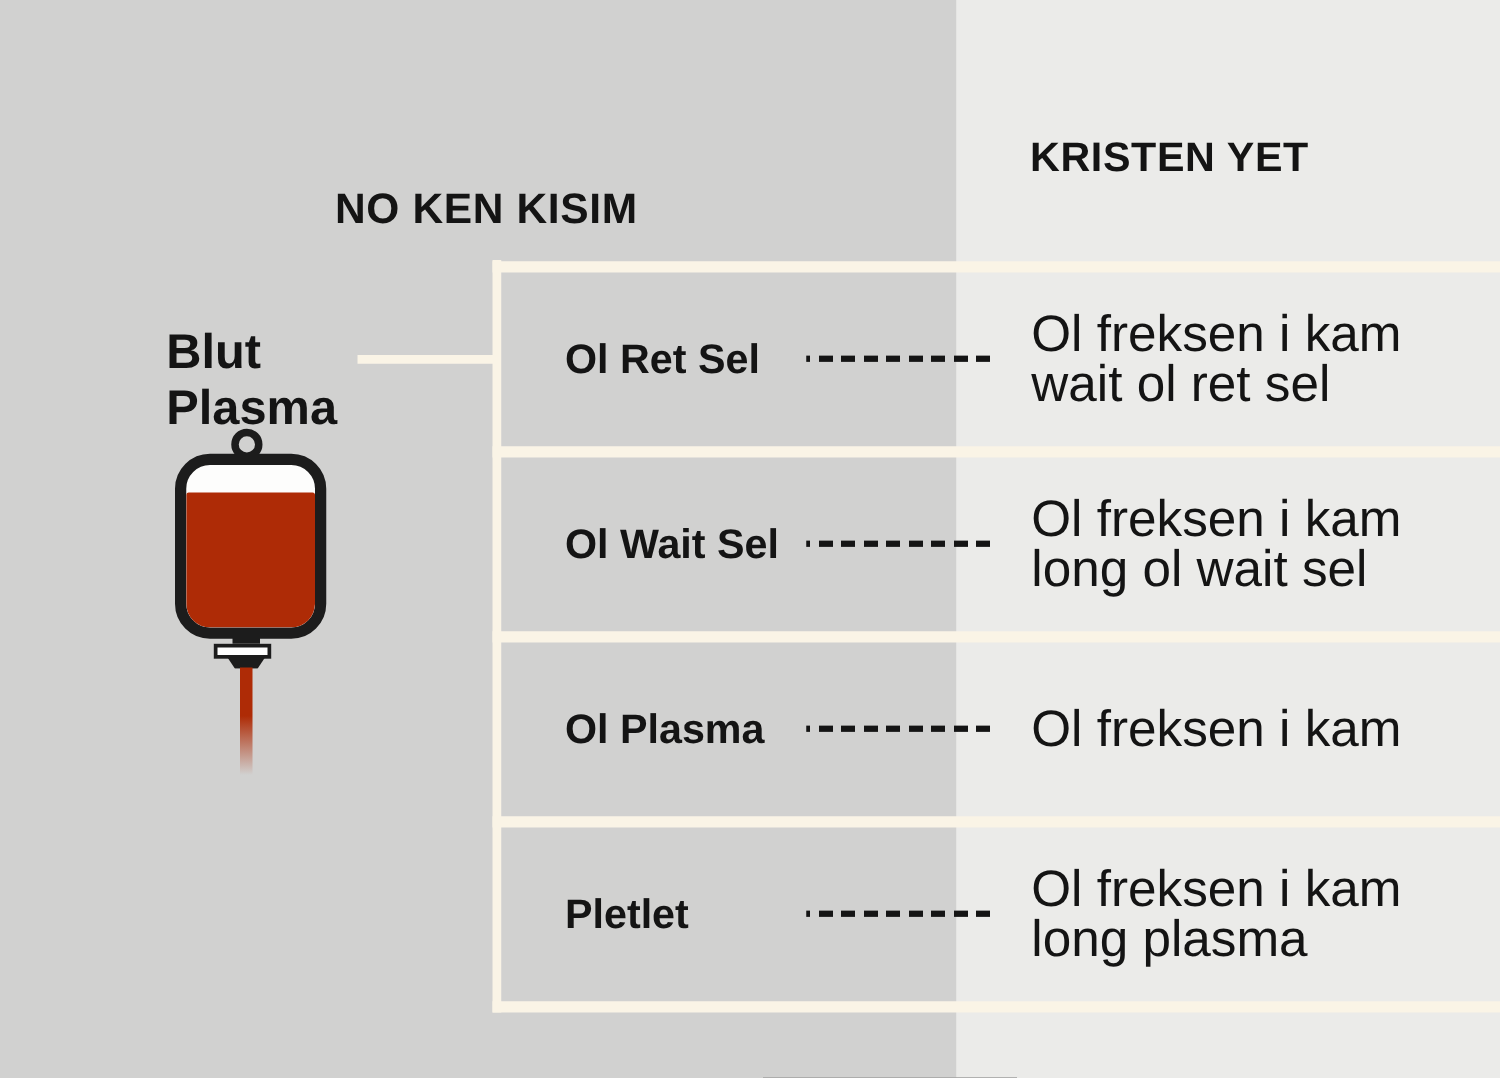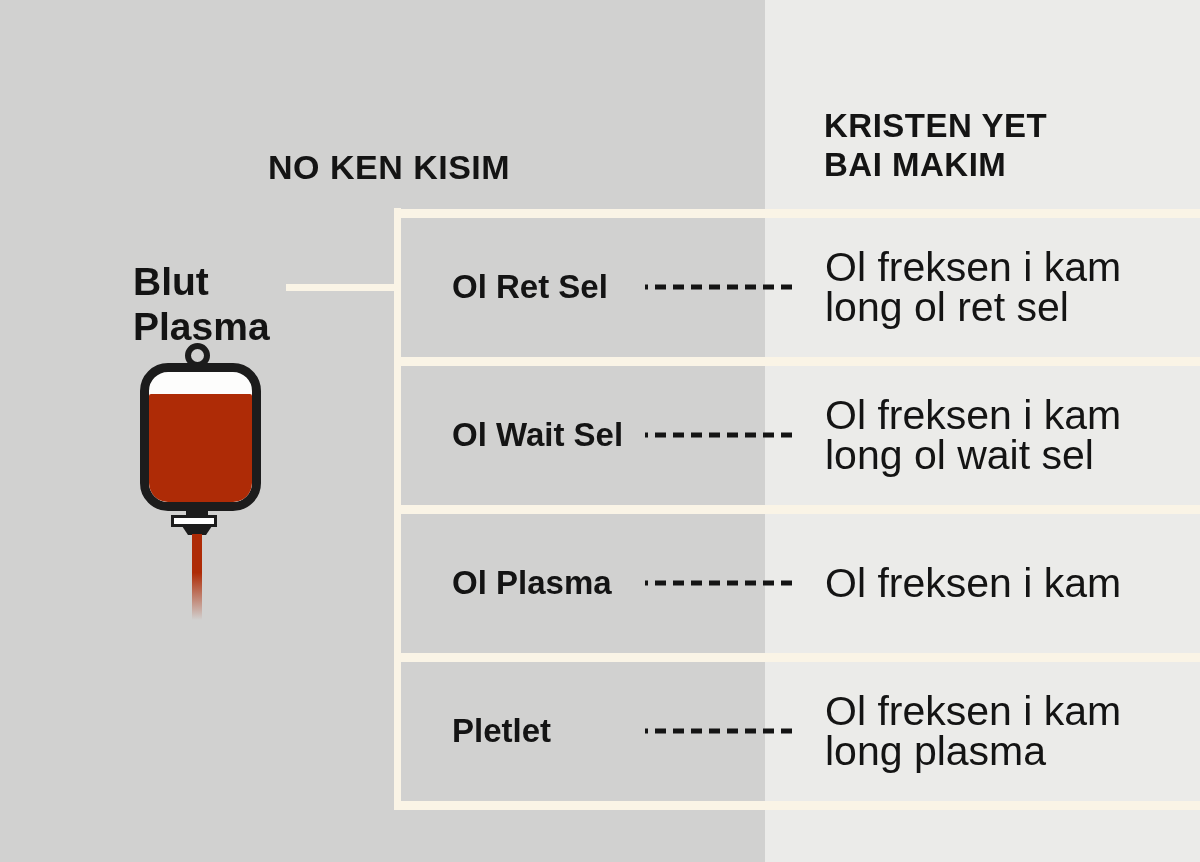--- a/index.html
+++ b/index.html
@@ -87,21 +87,20 @@
   <div class="hline" style="top:357px"></div>
   <div class="hline" style="top:505px"></div>
   <div class="hline" style="top:653px"></div>
   <div class="hline" style="top:801px"></div>
   <div class="vline"></div>
   <div class="connector"></div>
 
   <div class="hdr hdr-left">NO KEN KISIM</div>
   <div class="hdr hdr-right">
     <span class="block">KRISTEN YET</span>
-    <span class="block">BAI MAKIM</span>
   </div>
 
   <div class="source-label">
     <span class="block">Blut</span>
     <span class="block">Plasma</span>
   </div>
 
   <div class="bag">
     <div class="bag-ring"></div>
     <div class="bag-body">
@@ -111,21 +110,21 @@
     <div class="bag-flange"></div>
     <div class="bag-taper"></div>
     <div class="bag-tube"></div>
   </div>
 
   <div class="row" style="top:218px">
     <span class="row-label">Ol Ret Sel</span>
     <div class="row-dashes"></div>
     <div class="row-desc">
       <span class="block">Ol freksen i kam</span>
-      <span class="block">long ol ret sel</span>
+      <span class="block">wait ol ret sel</span>
     </div>
   </div>
 
   <div class="row" style="top:366px">
     <span class="row-label">Ol Wait Sel</span>
     <div class="row-dashes"></div>
     <div class="row-desc">
       <span class="block">Ol freksen i kam</span>
       <span class="block">long ol wait sel</span>
     </div>

